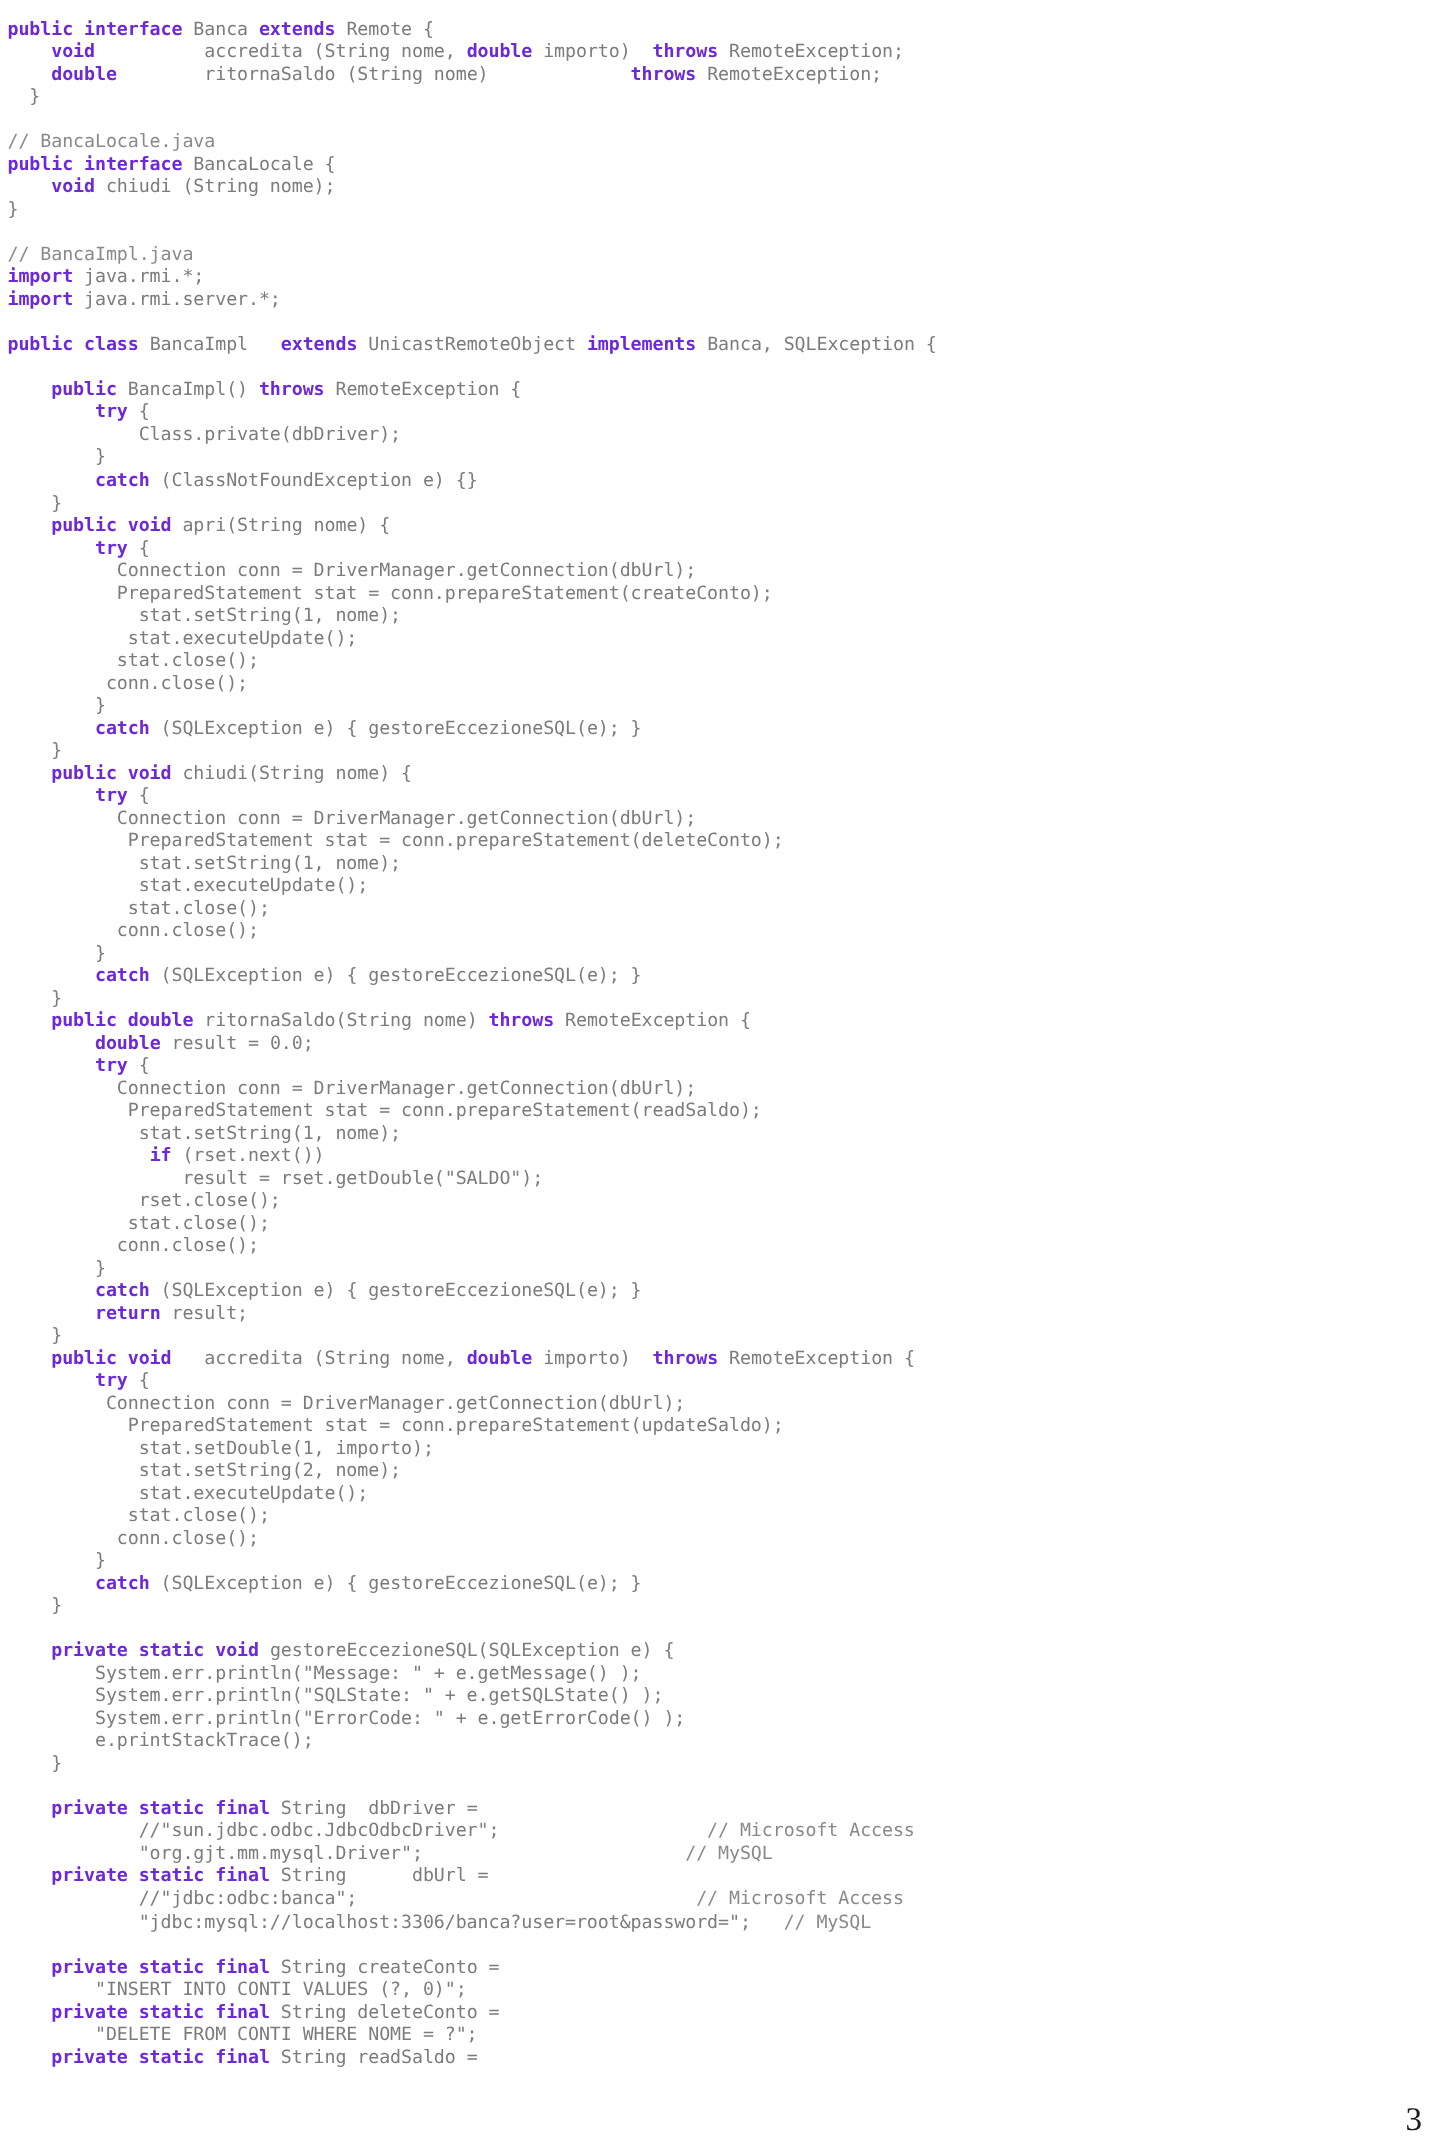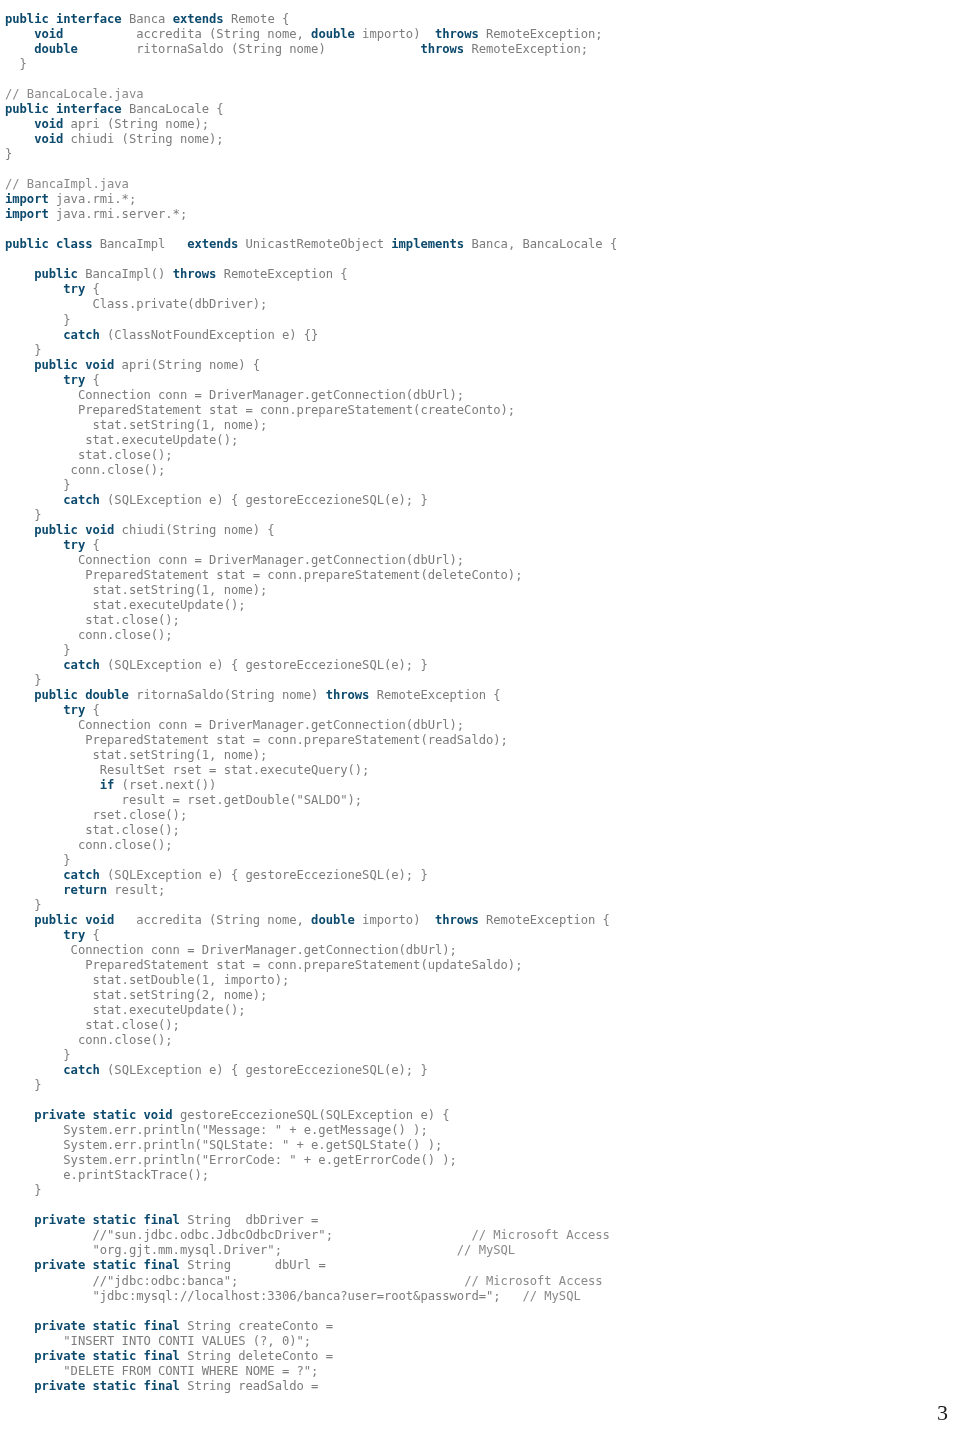--- a/index.html
+++ b/index.html
@@ -33,21 +33,21 @@
     color: #7c7c7c;
     letter-spacing: -0.05px;
   }
   .ln {
     display: block;
     height: 15.02px;
     white-space: pre;
   }
   .kw {
     font-weight: bold;
-    color: #0c4a6e;
+    color: #6d28d9;
   }
   .pl {
     color: #7c7c7c;
     font-weight: normal;
   }
   .cm {
     color: #8a8a8a;
     font-weight: normal;
     text-align: right;
   }
@@ -66,29 +66,28 @@
 
 <div id="page">
 
   <pre id="code-listing"><span class="ln"><span class="kw">public interface </span><span class="pl">Banca </span><span class="kw">extends </span><span class="pl">Remote {</span>
 </span><span class="ln"><span class="pl">    </span><span class="kw">void</span><span class="pl">          accredita (String nome, </span><span class="kw">double</span><span class="pl"> importo)  </span><span class="kw">throws</span><span class="pl"> RemoteException;</span>
 </span><span class="ln"><span class="pl">    </span><span class="kw">double</span><span class="pl">        ritornaSaldo (String nome)             </span><span class="kw">throws</span><span class="pl"> RemoteException;</span>
 </span><span class="ln"><span class="pl">  }</span>
 </span><span class="ln"><span class="pl"></span>
 </span><span class="ln"><span class="cm">// BancaLocale.java</span>
 </span><span class="ln"><span class="kw">public interface </span><span class="pl">BancaLocale {</span>
-</span><span class="ln"><span class="pl">    </span><span class="kw">void</span><span class="pl"> apri (String nome);</span>
 </span><span class="ln"><span class="pl">    </span><span class="kw">void</span><span class="pl"> chiudi (String nome);</span>
 </span><span class="ln"><span class="pl">}</span>
 </span><span class="ln"><span class="pl"></span>
 </span><span class="ln"><span class="cm">// BancaImpl.java</span>
 </span><span class="ln"><span class="kw">import</span><span class="pl"> java.rmi.*;</span>
 </span><span class="ln"><span class="kw">import</span><span class="pl"> java.rmi.server.*;</span>
 </span><span class="ln"><span class="pl"></span>
-</span><span class="ln"><span class="kw">public class </span><span class="pl">BancaImpl   </span><span class="kw">extends</span><span class="pl"> UnicastRemoteObject </span><span class="kw">implements</span><span class="pl"> Banca, BancaLocale {</span>
+</span><span class="ln"><span class="kw">public class </span><span class="pl">BancaImpl   </span><span class="kw">extends</span><span class="pl"> UnicastRemoteObject </span><span class="kw">implements</span><span class="pl"> Banca, SQLException {</span>
 </span><span class="ln"><span class="pl"></span>
 </span><span class="ln"><span class="pl">    </span><span class="kw">public </span><span class="pl">BancaImpl() </span><span class="kw">throws</span><span class="pl"> RemoteException {</span>
 </span><span class="ln"><span class="pl">        </span><span class="kw">try</span><span class="pl"> {</span>
 </span><span class="ln"><span class="pl">            Class.private(dbDriver);</span>
 </span><span class="ln"><span class="pl">        }</span>
 </span><span class="ln"><span class="pl">        </span><span class="kw">catch</span><span class="pl"> (ClassNotFoundException e) {}</span>
 </span><span class="ln"><span class="pl">    }</span>
 </span><span class="ln"><span class="pl">    </span><span class="kw">public void </span><span class="pl">apri(String nome) {</span>
 </span><span class="ln"><span class="pl">        </span><span class="kw">try</span><span class="pl"> {</span>
 </span><span class="ln"><span class="pl">          Connection conn = DriverManager.getConnection(dbUrl);</span>
@@ -105,25 +104,25 @@
 </span><span class="ln"><span class="pl">          Connection conn = DriverManager.getConnection(dbUrl);</span>
 </span><span class="ln"><span class="pl">           PreparedStatement stat = conn.prepareStatement(deleteConto);</span>
 </span><span class="ln"><span class="pl">            stat.setString(1, nome);</span>
 </span><span class="ln"><span class="pl">            stat.executeUpdate();</span>
 </span><span class="ln"><span class="pl">           stat.close();</span>
 </span><span class="ln"><span class="pl">          conn.close();</span>
 </span><span class="ln"><span class="pl">        }</span>
 </span><span class="ln"><span class="pl">        </span><span class="kw">catch</span><span class="pl"> (SQLException e) { gestoreEccezioneSQL(e); }</span>
 </span><span class="ln"><span class="pl">    }</span>
 </span><span class="ln"><span class="pl">    </span><span class="kw">public double </span><span class="pl">ritornaSaldo(String nome) </span><span class="kw">throws</span><span class="pl"> RemoteException {</span>
+</span><span class="ln"><span class="pl">        </span><span class="kw">double</span><span class="pl"> result = 0.0;</span>
 </span><span class="ln"><span class="pl">        </span><span class="kw">try</span><span class="pl"> {</span>
 </span><span class="ln"><span class="pl">          Connection conn = DriverManager.getConnection(dbUrl);</span>
 </span><span class="ln"><span class="pl">           PreparedStatement stat = conn.prepareStatement(readSaldo);</span>
 </span><span class="ln"><span class="pl">            stat.setString(1, nome);</span>
-</span><span class="ln"><span class="pl">             ResultSet rset = stat.executeQuery();</span>
 </span><span class="ln"><span class="pl">             </span><span class="kw">if</span><span class="pl"> (rset.next())</span>
 </span><span class="ln"><span class="pl">                result = rset.getDouble("SALDO");</span>
 </span><span class="ln"><span class="pl">            rset.close();</span>
 </span><span class="ln"><span class="pl">           stat.close();</span>
 </span><span class="ln"><span class="pl">          conn.close();</span>
 </span><span class="ln"><span class="pl">        }</span>
 </span><span class="ln"><span class="pl">        </span><span class="kw">catch</span><span class="pl"> (SQLException e) { gestoreEccezioneSQL(e); }</span>
 </span><span class="ln"><span class="pl">        </span><span class="kw">return</span><span class="pl"> result;</span>
 </span><span class="ln"><span class="pl">    }</span>
 </span><span class="ln"><span class="pl">    </span><span class="kw">public void </span><span class="pl">  accredita (String nome, </span><span class="kw">double</span><span class="pl"> importo)  </span><span class="kw">throws</span><span class="pl"> RemoteException {</span>

